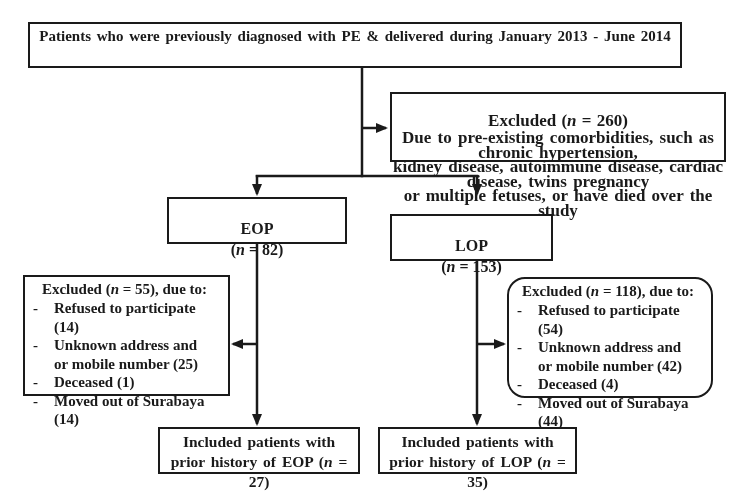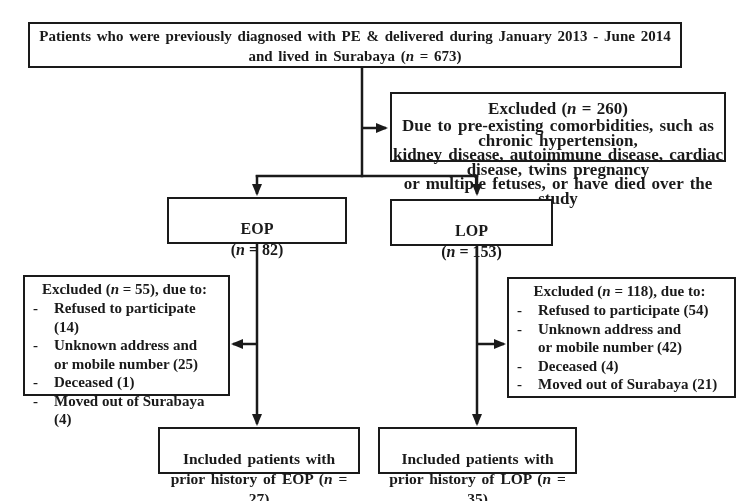--- a/index.html
+++ b/index.html
@@ -21,41 +21,41 @@
     background:#ffffff;
   }
   .center { text-align:center; }
   .preline { white-space:pre-line; }
 
   
   .box-top { left:28px; top:22px; width:654px; height:46px;
              font-size:15px; line-height:20px; padding-top:2px; word-spacing:2px; }
 
   
-  .box-excl-main { left:390px; top:92px; width:336px; height:70px; padding-top:4px; }
+  .box-excl-main { left:390px; top:92px; width:336px; height:70px; padding-top:16px; }
   .box-excl-main .main-title { font-size:17px; line-height:21px; word-spacing:1px; }
   .box-excl-main .main-body  { font-size:17px; line-height:14.5px; word-spacing:2px; }
 
   
   .box-eop { left:167px; top:197px; width:180px; height:47px; }
-  .box-lop { left:390px; top:199px; width:163px; height:47px; }
+  .box-lop { left:390px; top:214px; width:163px; height:47px; }
   .group-box { font-size:16px; line-height:21px; padding-top:19px; }
 
   
   .box-excl-side { width:207px; height:121px; font-size:15px; padding:3px 4px 0 0; }
   .box-excl-eop { left:23px;  top:275px; }
-  .box-excl-lop { left:507px; top:277px; width:229px; }
+  .box-excl-lop { left:507px; top:277px; width:206px;border-radius:18px; }
   .excl-title { text-align:center; line-height:19px; }
   .bullets { padding-left:8px; }
   .bullet { display:flex; line-height:18.5px; }
   .bullet .dash { width:21px; flex:none; }
   .bullet .btext { white-space:pre-line; }
 
   
-  .box-incl { height:47px; font-size:15.5px; line-height:20px; padding-top:20px; word-spacing:2px; }
+  .box-incl { height:47px; font-size:15.5px; line-height:20px; padding-top:3px; word-spacing:2px; }
   .box-incl-eop { left:158px; top:427px; width:202px; }
   .box-incl-lop { left:378px; top:427px; width:199px; }
 </style>
 </head>
 <body>
 
 <div class="canvas">
 
   <svg class="connectors" viewBox="0 0 750 501" xmlns="http://www.w3.org/2000/svg">
     <defs>
@@ -69,21 +69,20 @@
     <line x1="257" y1="175" x2="257" y2="194" marker-end="url(#ah)"></line>
     <line x1="477" y1="175" x2="477" y2="194" marker-end="url(#ah)"></line>
     <line x1="257" y1="243" x2="257" y2="424" marker-end="url(#ah)"></line>
     <line x1="477" y1="243" x2="477" y2="424" marker-end="url(#ah)"></line>
     <line x1="257" y1="344" x2="233" y2="344" marker-end="url(#ah)"></line>
     <line x1="477" y1="344" x2="504" y2="344" marker-end="url(#ah)"></line>
   </svg>
 
   <div class="box box-top center">
     <div>Patients who were previously diagnosed with PE &amp; delivered during January 2013 - June 2014</div>
-    <div>and lived in Surabaya (<i>n</i> = 673)</div>
   </div>
 
   <div class="box box-excl-main center">
     <div class="main-title">Excluded (<i>n</i> = 260)</div>
     <div class="main-body preline">Due to pre-existing comorbidities, such as chronic hypertension,
 kidney disease, autoimmune disease, cardiac disease, twins pregnancy
 or multiple fetuses, or have died over the study</div>
   </div>
 
   <div class="box box-eop group-box center">
@@ -107,21 +106,21 @@
           <span class="dash">-</span>
           <span class="btext">Unknown address and
 or mobile number (25)</span>
         </div>
         <div class="bullet">
           <span class="dash">-</span>
           <span class="btext">Deceased (1)</span>
         </div>
         <div class="bullet">
           <span class="dash">-</span>
-          <span class="btext">Moved out of Surabaya (4)</span>
+          <span class="btext">Moved out of Surabaya (14)</span>
         </div>
       </div>
   </div>
 
   <div class="box box-excl-side box-excl-lop">
     <div class="excl-title">Excluded (<i>n</i> = 118), due to:</div>
     <div class="bullets">
         <div class="bullet">
           <span class="dash">-</span>
           <span class="btext">Refused to participate (54)</span>
@@ -130,21 +129,21 @@
           <span class="dash">-</span>
           <span class="btext">Unknown address and
 or mobile number (42)</span>
         </div>
         <div class="bullet">
           <span class="dash">-</span>
           <span class="btext">Deceased (4)</span>
         </div>
         <div class="bullet">
           <span class="dash">-</span>
-          <span class="btext">Moved out of Surabaya (21)</span>
+          <span class="btext">Moved out of Surabaya (44)</span>
         </div>
       </div>
   </div>
 
   <div class="box box-incl box-incl-eop center">
     <div>Included patients with</div>
     <div>prior history of EOP (<i>n</i> = 27)</div>
   </div>
 
   <div class="box box-incl box-incl-lop center">

